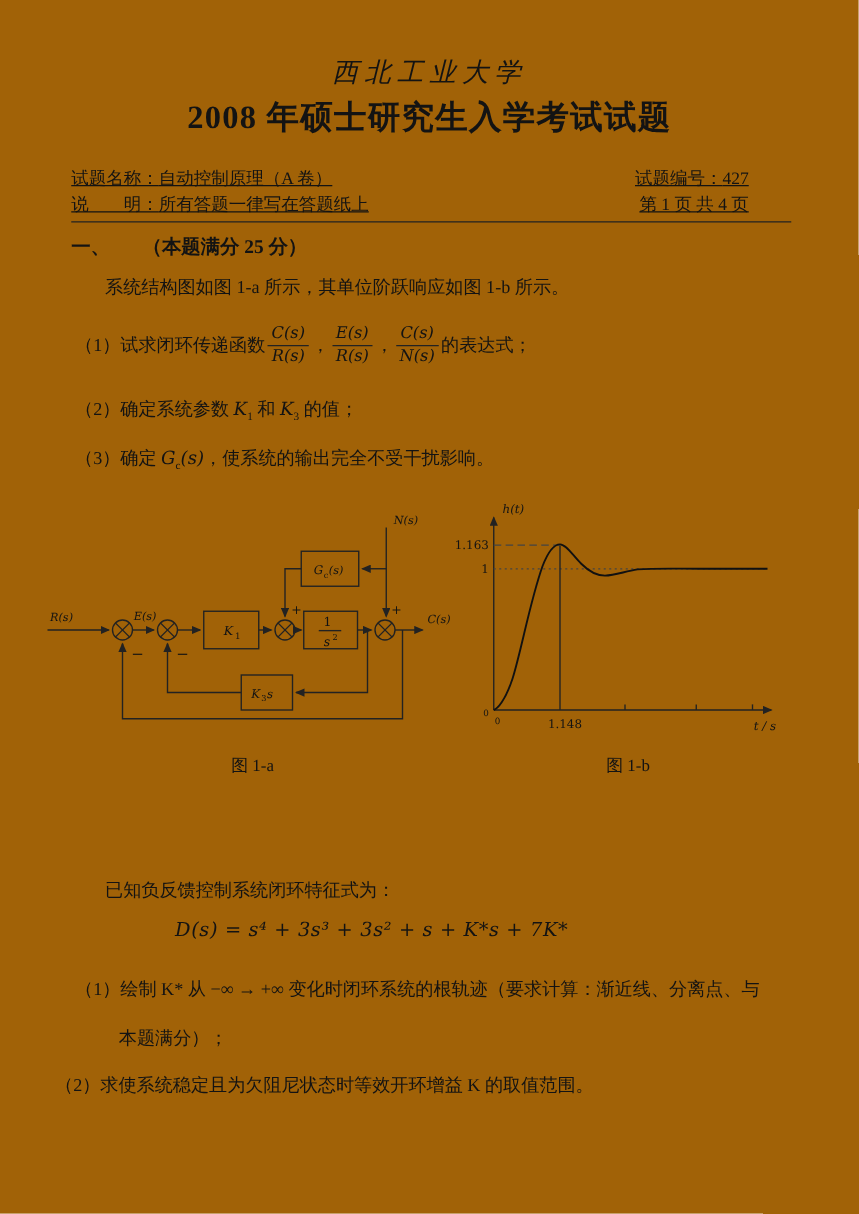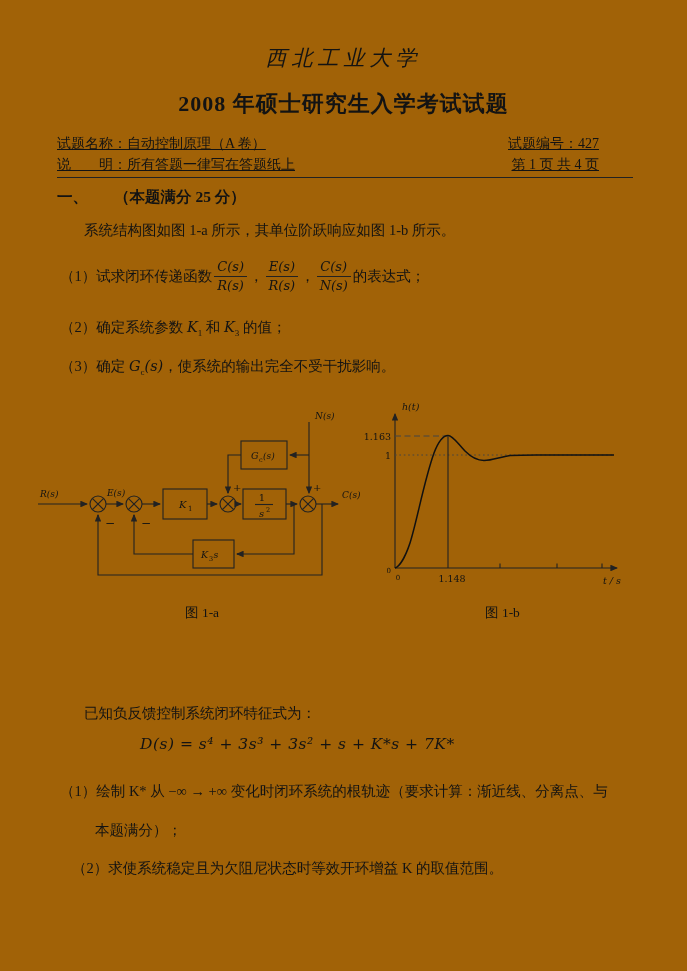--- a/index.html
+++ b/index.html
@@ -1,22 +1,22 @@
 <!DOCTYPE html>
 <html><head>
 <meta charset="utf-8">
 <style>
   html,body{margin:0;padding:0;background:#fff;}
   .page{position:relative;width:687px;height:971px;background:#a16207;overflow:hidden;
         font-family:"Liberation Serif","DejaVu Serif",serif;color:#131313;}
   .abs{position:absolute;}
   .university{top:44px;left:0;width:687px;text-align:center;font-size:21px;
               font-style:italic;letter-spacing:5px;}
-  .examtitle{top:76px;left:0;width:687px;text-align:center;font-size:22px;
-             font-weight:bold;letter-spacing:1px;margin-top:13px;}
+  .examtitle{top:76px;left:0;width:687px;text-align:center;font-size:26px;
+             font-weight:bold;letter-spacing:1px;}
   .infoblock{top:133px;left:57px;width:576px;border-bottom:1.5px solid #222;padding-bottom:2px;}
   .inforow{display:flex;justify-content:space-between;font-size:14px;line-height:21px;text-decoration:underline;}
   .inforow .right{padding-right:34px;}
   .qhead{font-size:15.5px;font-weight:bold;}
   .qhead .qnum{margin-right:26px;}
   .bodytext{font-size:14.5px;line-height:1.35;}
   .itemline{font-size:14.5px;white-space:nowrap;}
   .mathline{display:flex;align-items:center;font-size:14.5px;}
   .frac{display:inline-block;text-align:center;font-style:italic;
         font-family:"DejaVu Serif",serif;font-size:13px;line-height:1.2;margin:0 2px;}
@@ -205,15 +205,15 @@
   <div class="abs caption" style="left:185px;top:604px;">图 1-a</div>
   <div class="abs caption" style="left:485px;top:604px;">图 1-b</div>
 
 
   <div class="abs bodytext" style="left:84px;top:704px;">已知负反馈控制系统闭环特征式为：</div>
 
   <div class="abs equation" style="left:140px;top:735px;">D(s) = s⁴ + 3s³ + 3s² + s + K*s + 7K*</div>
 
   <div class="abs itemline" style="left:60px;top:782px;">（1）绘制 K* 从 −∞ → +∞ 变化时闭环系统的根轨迹（要求计算：渐近线、分离点、与</div>
   <div class="abs itemline" style="left:95px;top:821px;">本题满分）；</div>
-  <div class="abs itemline" style="left:72px;top:859px;">（2）求使系统稳定且为欠阻尼状态时等效开环增益 K 的取值范围。</div>
+  <div class="abs itemline" style="left:44px;top:859px;">（2）求使系统稳定且为欠阻尼状态时等效开环增益 K 的取值范围。</div>
 
 </div>
 
 </body></html>

